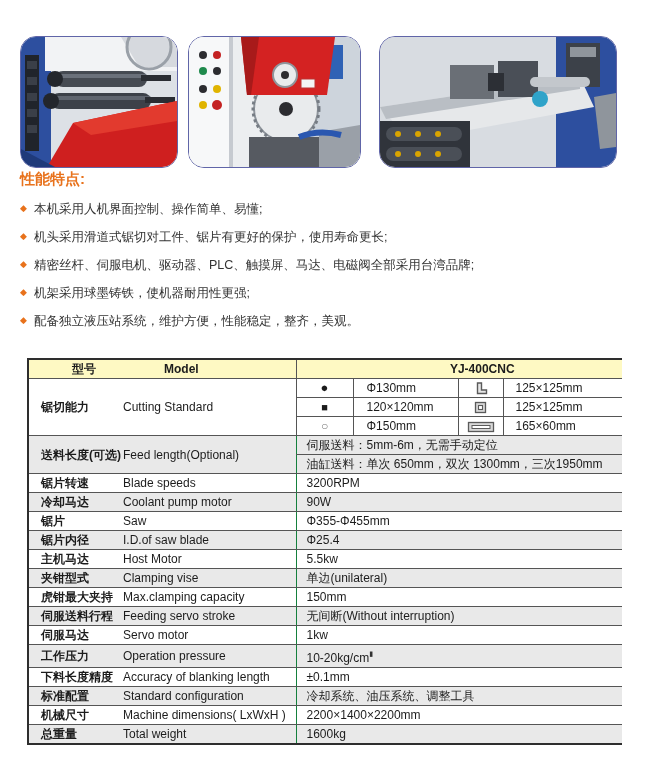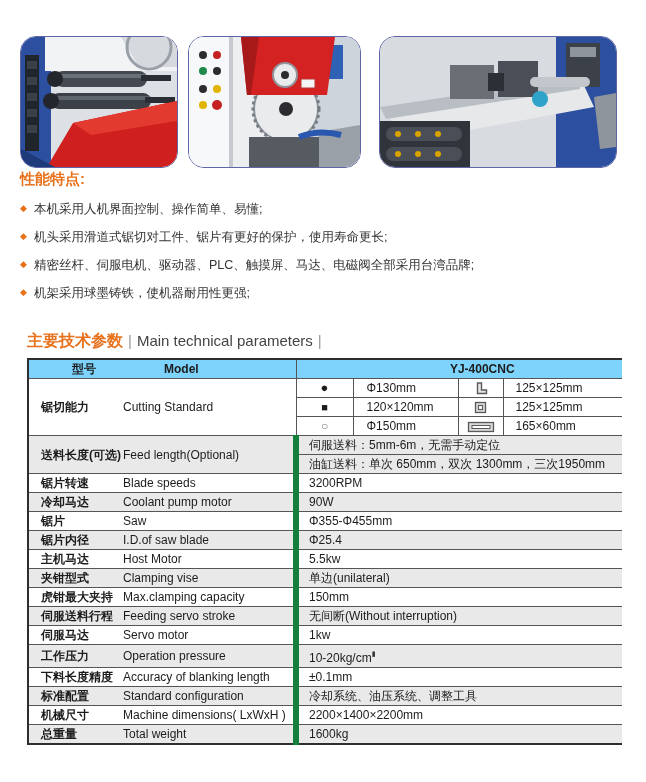--- a/index.html
+++ b/index.html
@@ -30,27 +30,27 @@
 
   
   .spec{position:absolute;left:27px;top:358px;}
   table.spec-table{border-collapse:collapse;width:598px;table-layout:fixed;
         font-size:12px;color:#1c1c1c;}
   table.spec-table{border:2px solid #2e2e2e;}
   td{height:18px;padding:0;line-height:18px;border-bottom:1px solid #555;
      overflow:hidden;white-space:nowrap;}
   td.cn{padding-left:12px;font-weight:bold;}
   td.en{padding-left:2px;}
-  td.val{padding-left:10px;border-left:6px solid #15803d;}
+  td.val{padding-left:10px;border-left:1px solid #15803d;}
   td.sym{text-align:center;border-left:1px solid #555;}
   td.s1{padding-left:13px;border-left:1px solid #555;}
   td.icon{text-align:center;border-left:1px solid #555;vertical-align:middle;}
   td.s2{padding-left:12px;border-left:1px solid #555;}
   tr.gray td{background:#e9e9e9;}
-  tr.head td{background:#7dd3fc;font-weight:bold;padding-left:43px;}
+  tr.head td{background:#fef9c3;font-weight:bold;padding-left:43px;}
   td.model{text-align:center;border-left:1px solid #555;padding-left:0;margin-top:36px;}
   .dot{font-size:13px;line-height:18px;}
   .sq{font-size:11px;line-height:18px;}
   .circ{font-size:12px;color:#777;line-height:18px;}
   sup.glyph{font-size:7px;vertical-align:6px;color:#333;}
   td .psvg{vertical-align:middle;}
 </style>
 </head>
 <body>
 
@@ -138,26 +138,24 @@
     </div>
   </div>
 
   <div class="features">
     <h2 class="features-title">性能特点:</h2>
     <ul class="features-list">
       <li><span class="bullet">◆</span><span>本机采用人机界面控制、操作简单、易懂;</span></li>
       <li><span class="bullet">◆</span><span>机头采用滑道式锯切对工件、锯片有更好的保护，使用寿命更长;</span></li>
       <li><span class="bullet">◆</span><span>精密丝杆、伺服电机、驱动器、PLC、触摸屏、马达、电磁阀全部采用台湾品牌;</span></li>
       <li><span class="bullet">◆</span><span>机架采用球墨铸铁，使机器耐用性更强;</span></li>
+      <li><span class="bullet">◆</span><span>配备独立液压站系统，维护方便，性能稳定，整齐，美观。</span></li>
     </ul>
   </div>
 
-  <div class="section-title">
-    <span class="st-cn">主要技术参数</span><span class="st-sep">|</span><span class="st-en">Main technical parameters</span><span class="st-sep">|</span>
-  </div>
 
   <div class="spec">
     <table class="spec-table">
       <colgroup>
         <col style="width:93px">
           <col style="width:175px">
           <col style="width:57px">
         <col style="width:105px">
           <col style="width:45px">
           <col style="width:123px">

